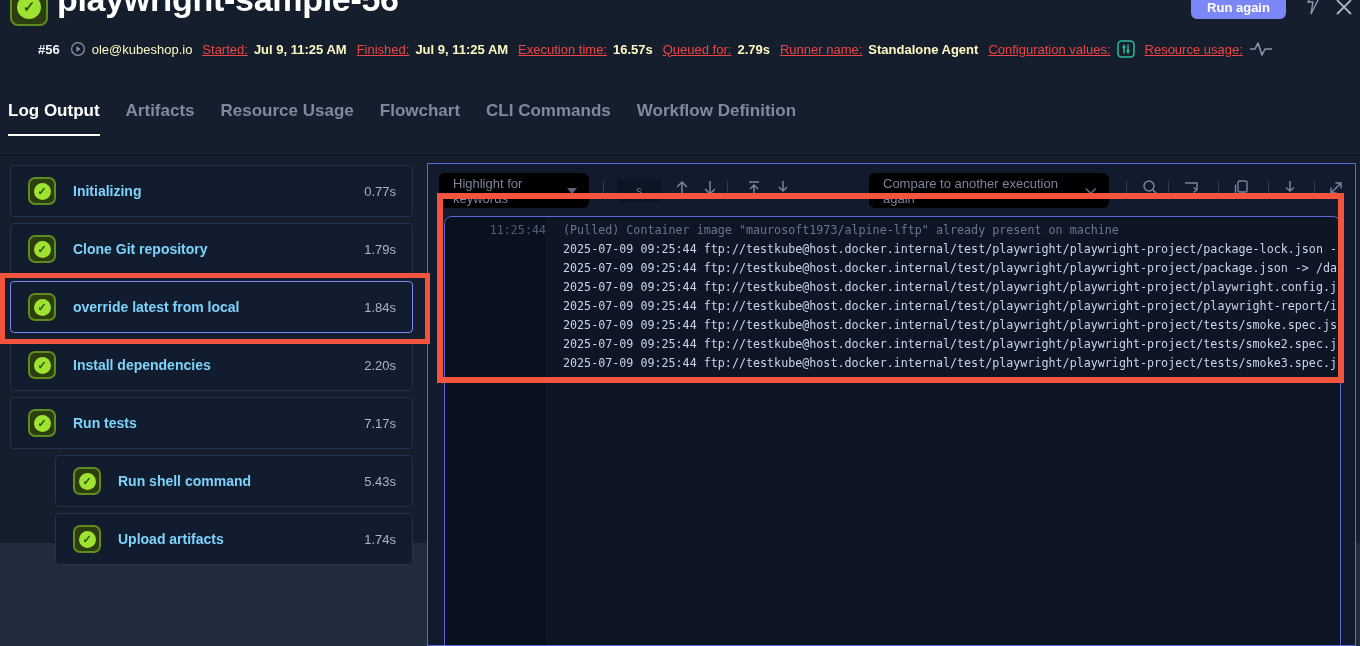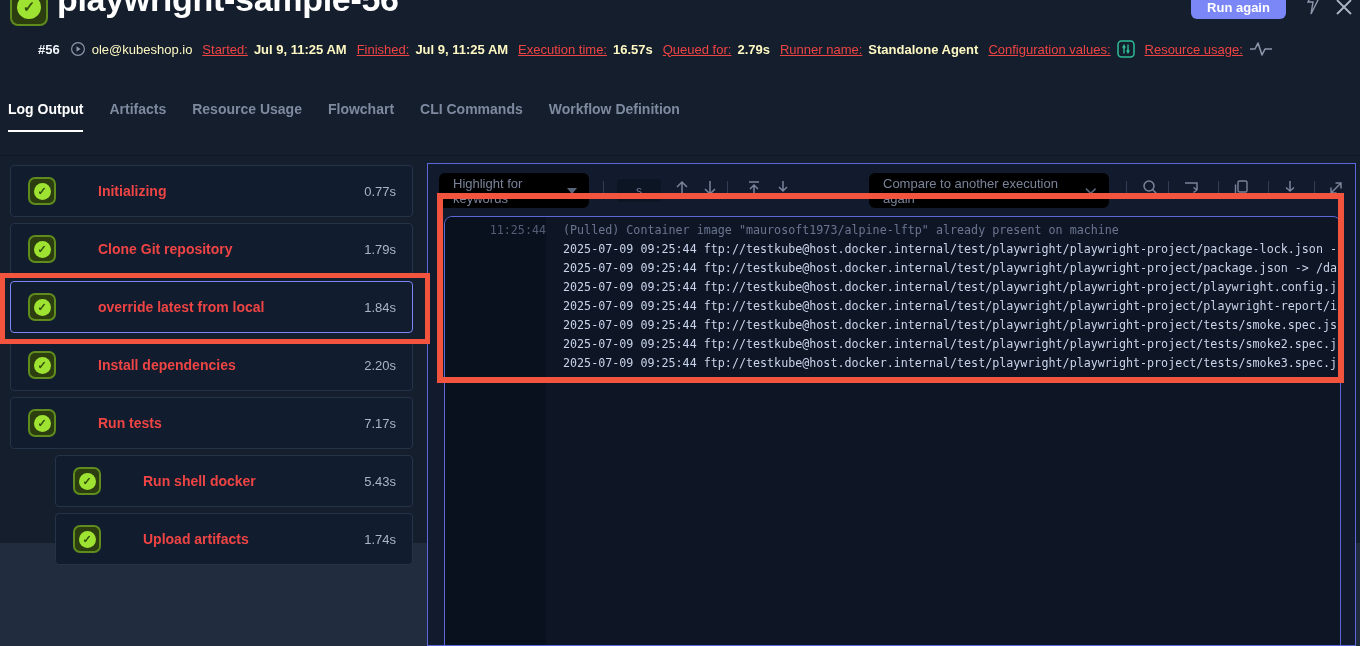--- a/index.html
+++ b/index.html
@@ -25,35 +25,35 @@
   .close-btn { position:absolute; left:1334px; top:-3px; width:20px; height:20px; }
 
   .meta-row { position:absolute; left:38px; top:40px; display:flex; align-items:center; gap:10px;
     font-size:13px; color:#8b95a9; white-space:nowrap; }
   .meta-row .grp { display:flex; align-items:center; gap:6px; }
   .meta-row .lbl { color:#ef4444;text-decoration:underline; }
   .meta-row .val { color:#fef9c3; font-weight:700; }
   .meta-num { color:#f2f5fa; font-weight:700; }
 
   
-  .tabs { position:absolute; left:8px; top:101px; display:flex; gap:26px; font-size:14px; font-weight:700; }
+  .tabs { position:absolute; left:8px; top:101px; display:flex; gap:26px; font-size:17px; font-weight:700; }
   .tab { color:#7e8aa0; padding-bottom:13px; cursor:pointer; }
   .tab.active { color:#ffffff; border-bottom:2px solid #ffffff; }
 
   
   .steps { position:absolute; left:10px; top:165px; width:403px; }
   .step-card { height:52px; margin-bottom:6px; background:#111c2e; border:1px solid #253349; border-radius:4px;
     display:flex; align-items:center; padding:0 16px 0 17px; cursor:pointer; }
   .step-card.indent { margin-left:45px; }
   .step-card.selected { border-color:#7b87f7; }
   .step-icon { width:28px; height:28px; border-radius:7px; background:#2c3d10; border:2px solid #5f8c1c;
     display:flex; align-items:center; justify-content:center; margin-right:17px; flex:none; }
   .step-icon .ball { width:17px; height:17px; border-radius:50%; background:#9fe332; color:#33510d;
     font-size:11px; font-weight:bold; display:flex; align-items:center; justify-content:center; }
-  .step-label { flex:1; font-size:14px; font-weight:700; color:#ef4444;margin-left:25px; }
+  .step-label { flex:1; font-size:14px; font-weight:700; color:#7dd3fc; }
   .step-time { font-size:13px; color:#aab4c6; }
 
   
   .log-panel { position:absolute; left:427px; top:163px; width:929px; height:483px;
     background:#121b2d; border:1px solid #5d68d8; overflow:hidden; }
   .tb-select { position:absolute; top:9px; height:35px; background:#000000; border-radius:6px;
     display:flex; align-items:center; justify-content:space-between; padding:0 12px 0 14px;
     font-size:13px; color:#79839a; cursor:pointer; }
   .kw-select { left:11px; width:150px; }
   .cmp-select { left:441px; width:240px; }
@@ -194,21 +194,21 @@
     <div class="step-icon">
       <div class="ball">✓</div>
     </div>
     <div class="step-label">Run tests</div>
     <div class="step-time">7.17s</div>
   </div>
       <div class="step-card indent">
     <div class="step-icon">
       <div class="ball">✓</div>
     </div>
-    <div class="step-label">Run shell docker</div>
+    <div class="step-label">Run shell command</div>
     <div class="step-time">5.43s</div>
   </div>
       <div class="step-card indent">
     <div class="step-icon">
       <div class="ball">✓</div>
     </div>
     <div class="step-label">Upload artifacts</div>
     <div class="step-time">1.74s</div>
   </div>
     </div>

